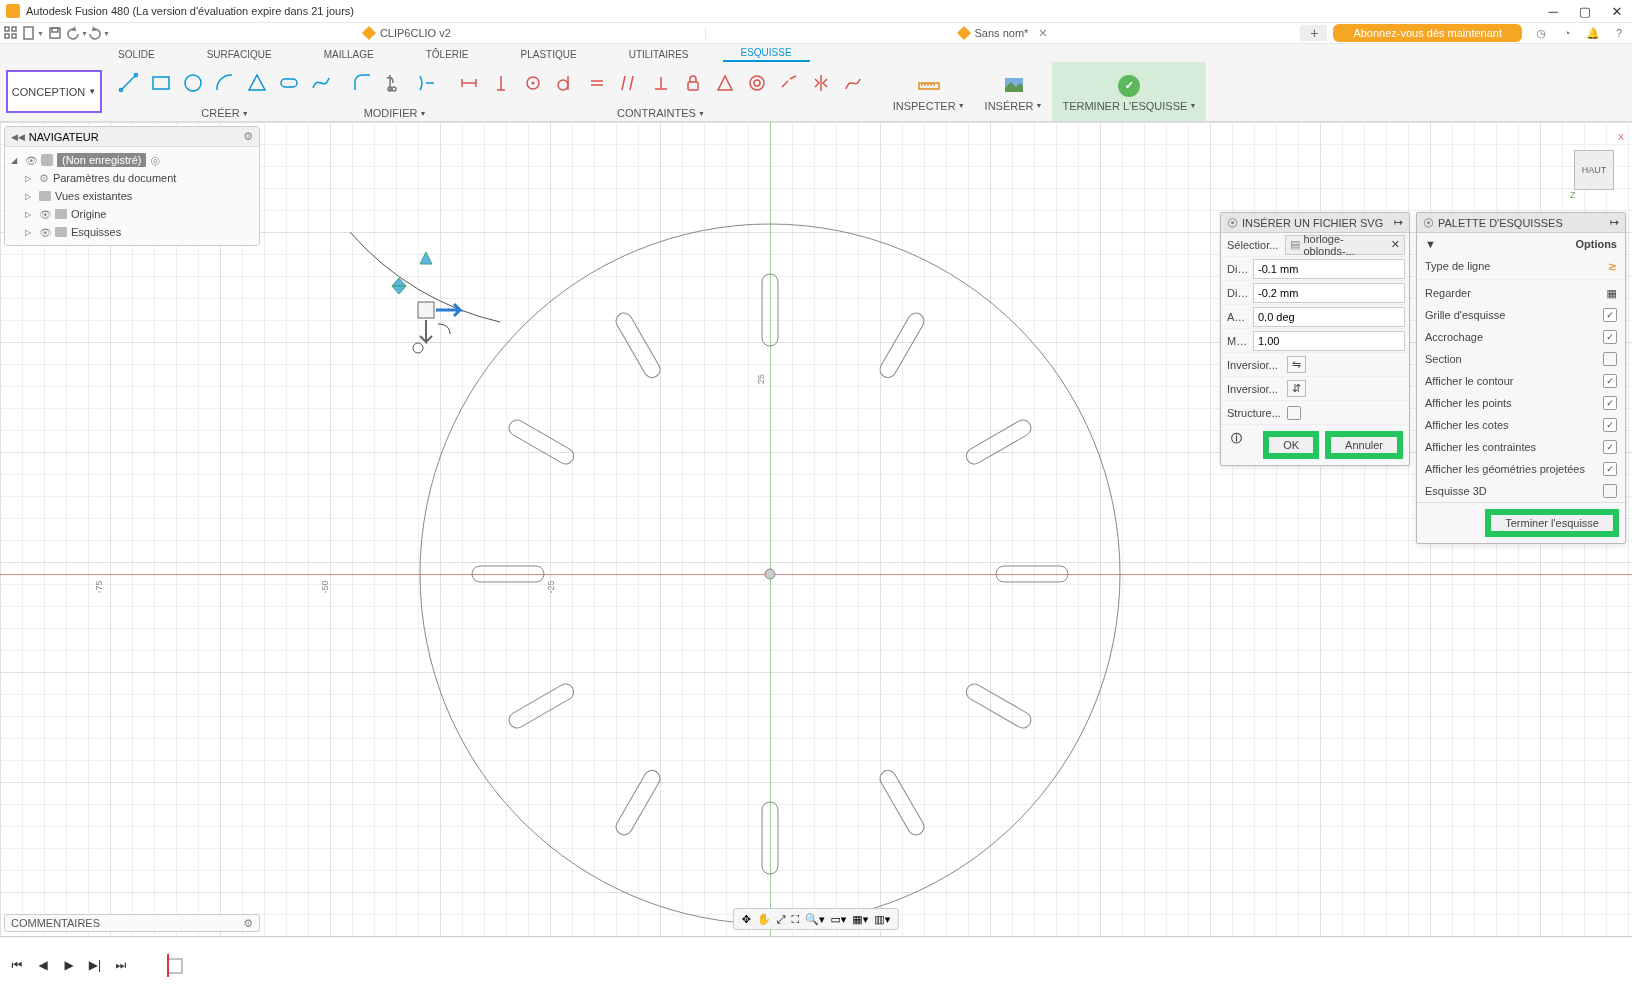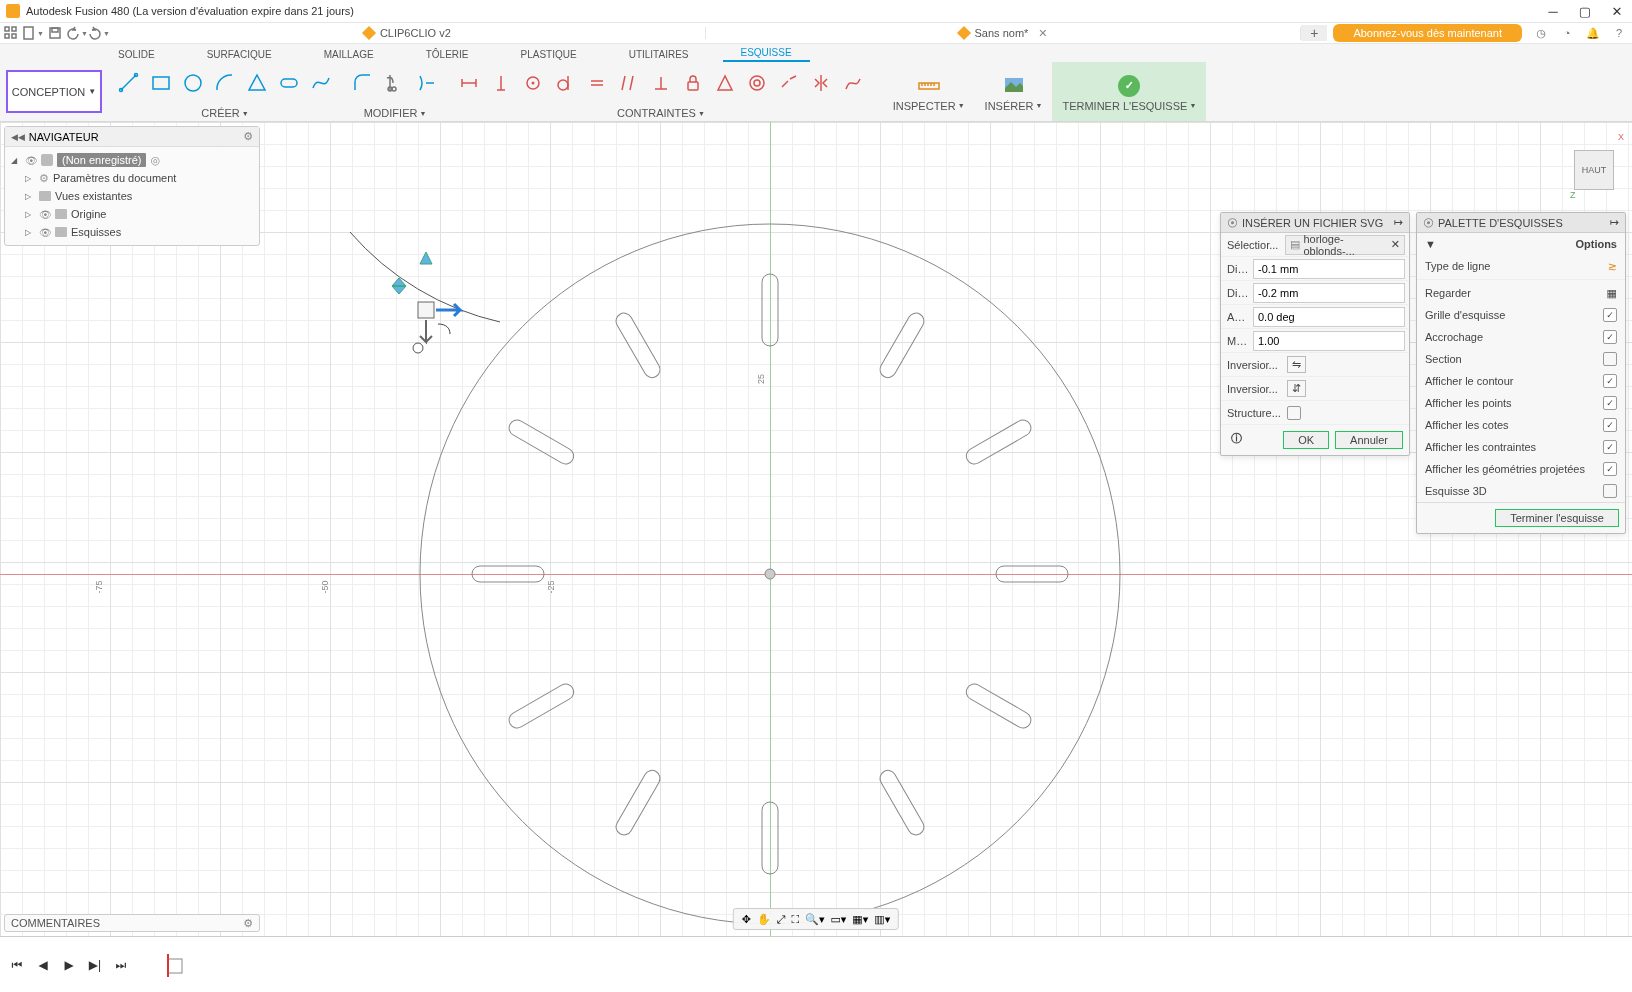--- a/index.html
+++ b/index.html
@@ -59,21 +59,21 @@
 .viewcube .axx{position:absolute;right:0;top:2px;color:#d66;font-size:9px;}
 .viewcube .axz{position:absolute;left:16px;bottom:0;color:#6a6;font-size:9px;}
 
 .floatpanel{position:absolute;background:#f7f7f7;border:1px solid #bbb;border-radius:2px;box-shadow:0 2px 6px rgba(0,0,0,0.1);font-size:10px;color:#444;}
 .panhdr{background:#e6e6e6;padding:3px 6px;display:flex;align-items:center;gap:4px;border-bottom:1px solid #ccc;}
 .panhdr .grip{color:#888;}
 .prow{display:flex;align-items:center;height:24px;border-bottom:1px solid #eee;}
 .prow .lbl{width:60px;padding-left:6px;white-space:nowrap;overflow:hidden;text-overflow:ellipsis;}
 .prow .val{flex:1;height:20px;background:#fff;border:1px solid #ccc;margin:0 4px;display:flex;align-items:center;padding:0 4px;}
 .pbtns{display:flex;justify-content:flex-end;gap:6px;padding:6px;}
-.pbtn{background:#f0f0f0;border:1px solid #22c55e;padding:2px 14px;cursor:pointer;}
+.pbtn{background:#f0f0f0;border:6px solid #22c55e;padding:2px 14px;cursor:pointer;}
 .palrow{display:flex;align-items:center;justify-content:space-between;height:22px;padding:0 8px;}
 .chk{width:14px;height:14px;border:1px solid #999;border-radius:2px;display:flex;align-items:center;justify-content:center;font-size:9px;color:#444;}
 .chk.on{background:#fff;}
 .panfoot{display:flex;justify-content:flex-end;padding:6px;border-top:1px solid #ddd;}
 
 .viewbar{position:absolute;height:22px;background:rgba(245,245,245,0.95);border:1px solid #ccc;border-radius:3px;display:flex;align-items:center;gap:6px;padding:0 8px;justify-content:center;}
 .viewbar.canvasbar{left:50%;transform:translateX(-50%);bottom:6px;}
 .timeline{position:absolute;left:0;right:0;bottom:0;height:56px;background:#fff;border-top:1px solid #ccc;display:flex;align-items:center;padding:0 8px;gap:8px;}
 .timeline .tbtn{width:18px;height:18px;display:flex;align-items:center;justify-content:center;color:#333;cursor:pointer;font-size:12px;}
 

